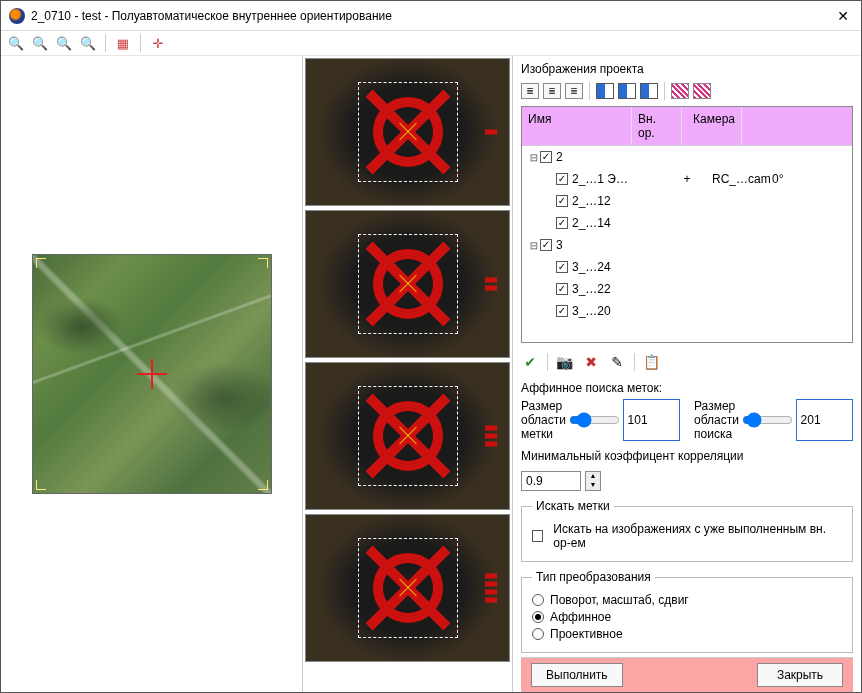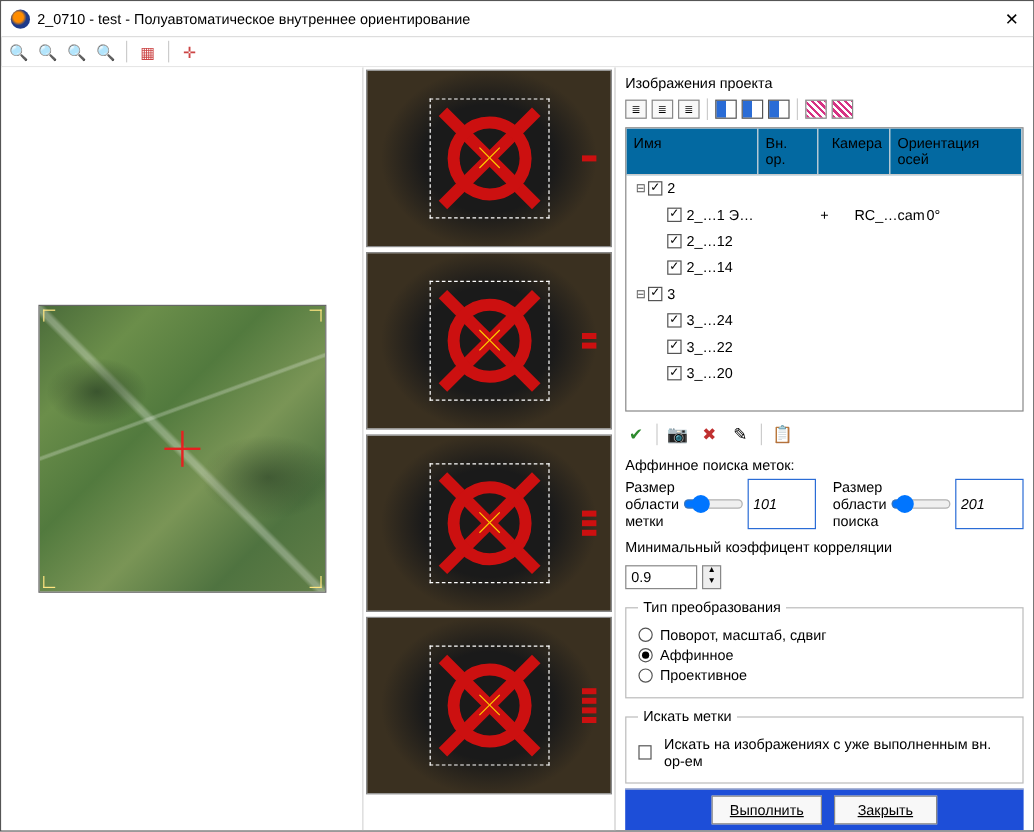--- a/index.html
+++ b/index.html
@@ -43,51 +43,51 @@
 .xcross::after { transform: rotate(-45deg); }
 .ticks { position: absolute; right: 12px; top: 50%; transform: translateY(-50%); display: flex; flex-direction: column; gap: 3px; }
 .tk { width: 12px; height: 5px; background: #cc1010; }
 .right { flex: 1; display: flex; flex-direction: column; padding: 4px 8px 0 8px; overflow: hidden; }
 .rlbl { margin: 2px 0 4px 0; }
 .rtb { height: 22px; display: flex; align-items: center; gap: 4px; margin-bottom: 4px; }
 .rtbtn { width: 18px; height: 16px; border: 1px solid #888; font-size: 9px; display: flex; align-items: center; justify-content: center; background: #f8f8f8; }
 .rtbtn.b { background: linear-gradient(90deg,#2a6cd6 50%,#fff 50%); border-color: #555; }
 .rtbtn.p { background: repeating-linear-gradient(45deg,#d63384,#d63384 2px,#fff 2px,#fff 4px); }
 .tree { flex: 1; border: 1px solid #888; overflow: auto; min-height: 200px; }
-.thead { display: flex; border-bottom: 1px solid #ccc; background: #0369a1; position: sticky; top: 0; }
+.thead { display: flex; border-bottom: 1px solid #ccc; background: #f0abfc; position: sticky; top: 0; }
 .th { padding: 5px 6px; border-right: 1px solid #e0e0e0; }
 .th.n { width: 110px; }
 .th.v { width: 50px; }
 .th.c { width: 60px; text-align: right; }
 .th.o { flex: 1; }
 .trow { display: flex; align-items: center; padding: 2px 6px; min-height: 22px; }
 .trow .ind { display: inline-block; }
 .exp { width: 12px; display: inline-block; text-align: center; font-size: 10px; color: #555; }
 .chk { width: 12px; height: 12px; border: 1px solid #555; display: inline-flex; align-items: center; justify-content: center; margin-right: 4px; font-size: 10px; line-height: 1; }
 .tn { width: 90px; display: inline-block; }
 .tv { width: 50px; display: inline-block; text-align: center; }
 .tc { width: 60px; display: inline-block; }
 .to { display: inline-block; }
 .atb { height: 26px; display: flex; align-items: center; gap: 8px; margin: 6px 0 4px 0; }
 .aico { width: 18px; height: 18px; display: flex; align-items: center; justify-content: center; font-size: 14px; }
 .asep { width: 1px; height: 18px; background: #ccc; }
 .params { display: flex; gap: 14px; margin-bottom: 6px; }
 .pcol { flex: 1; display: flex; flex-direction: row; gap: 3px; }
 .slider { width: 100%; margin: 2px 0; }
-.pinput { width: 100%; padding: 3px 4px; border: 1px solid #2a6cd6; outline: none; font-style: italic; }
+.pinput { width: 100%; padding: 3px 4px; border: 1px solid #2a6cd6; outline: none; }
 .row { display: flex; align-items: center; gap: 4px; margin: 4px 0; }
 .spin { width: 60px; padding: 2px 4px; border: 1px solid #888; }
 .spinbtn { width: 16px; height: 20px; border: 1px solid #888; display: flex; flex-direction: column; background: #eee; }
 .spinbtn span { flex: 1; font-size: 7px; text-align: center; line-height: 1; }
 fieldset { border: 1px solid #bbb; padding: 6px 10px 8px 10px; margin: 4px 0; }
 legend { padding: 0 4px; }
 .radio, .cb { display: flex; align-items: center; gap: 6px; margin: 3px 0; }
 .rdot { width: 12px; height: 12px; border: 1px solid #555; border-radius: 50%; display: flex; align-items: center; justify-content: center; }
 .rdot.on::after { content: ""; width: 6px; height: 6px; border-radius: 50%; background: #000; }
-.footer { height: 35px; border-top: 1px solid #ccc; display: flex; justify-content: center; align-items: center; gap: 10px; padding: 0 10px; background: #1d4ed8; text-decoration: underline; }
+.footer { height: 35px; border-top: 1px solid #ccc; display: flex; justify-content: space-between; align-items: center; gap: 10px; padding: 0 10px; background: #fca5a5; }
 .btn { min-width: 86px; padding: 4px 14px; border: 1px solid #888; background: #f8f8f8; text-align: center; }
 </style>
 </head>
 <body>
 
 <div class="titlebar">
   <span class="tico"></span>
   <span class="tx">2_0710 - test - Полуавтоматическое внутреннее ориентирование</span>
   <span class="close">✕</span>
 </div>
@@ -184,21 +184,20 @@
       <span class="sep"></span>
       <span class="rtbtn p"></span>
       <span class="rtbtn p"></span>
     </div>
 
     <div class="tree">
       <div class="thead">
         <div class="th n">Имя</div>
         <div class="th v">Вн. ор.</div>
         <div class="th c">Камера</div>
-        <div class="th o">Ориентация осей</div>
       </div>
       <div id="tree-body">
           <div class="trow">
             <span class="exp">⊟</span> 
             <span class="chk">✓</span>
             <span class="tn">2</span>
           </div>
           <div class="trow">
             <span class="ind" style="width:28px"></span>
             <span class="chk">✓</span>
@@ -280,43 +279,43 @@
     </div>
 
     <div class="rlbl">Минимальный коэффицент корреляции</div>
     <div class="row">
       <input class="spin" value="0.9" style="">
       <div class="spinbtn">
           <span>▲</span>
           <span>▼</span>
         </div>
     </div>
+
+    <fieldset>
+      <legend>Искать метки</legend>
+      <label class="cb">
+        <span class="chk"></span>
+        <span>Искать на изображениях  с уже выполненным вн. ор-ем</span>
+      </label>
+    </fieldset>
 
     <fieldset>
       <legend>Тип преобразования</legend>
       <label class="radio">
           <span class="rdot"></span>
           <span>Поворот, масштаб, сдвиг</span>
         </label>
       <label class="radio">
           <span class="rdot on"></span>
           <span>Аффинное</span>
         </label>
       <label class="radio">
           <span class="rdot"></span>
           <span>Проективное</span>
         </label>
     </fieldset>
 
-    <fieldset>
-      <legend>Искать метки</legend>
-      <label class="cb">
-        <span class="chk"></span>
-        <span>Искать на изображениях  с уже выполненным вн. ор-ем</span>
-      </label>
-    </fieldset>
-
     <div class="footer">
       <div class="btn">Выполнить</div>
       <div class="btn">Закрыть</div>
     </div>
   </div>
 </div>
 
 </body></html>

